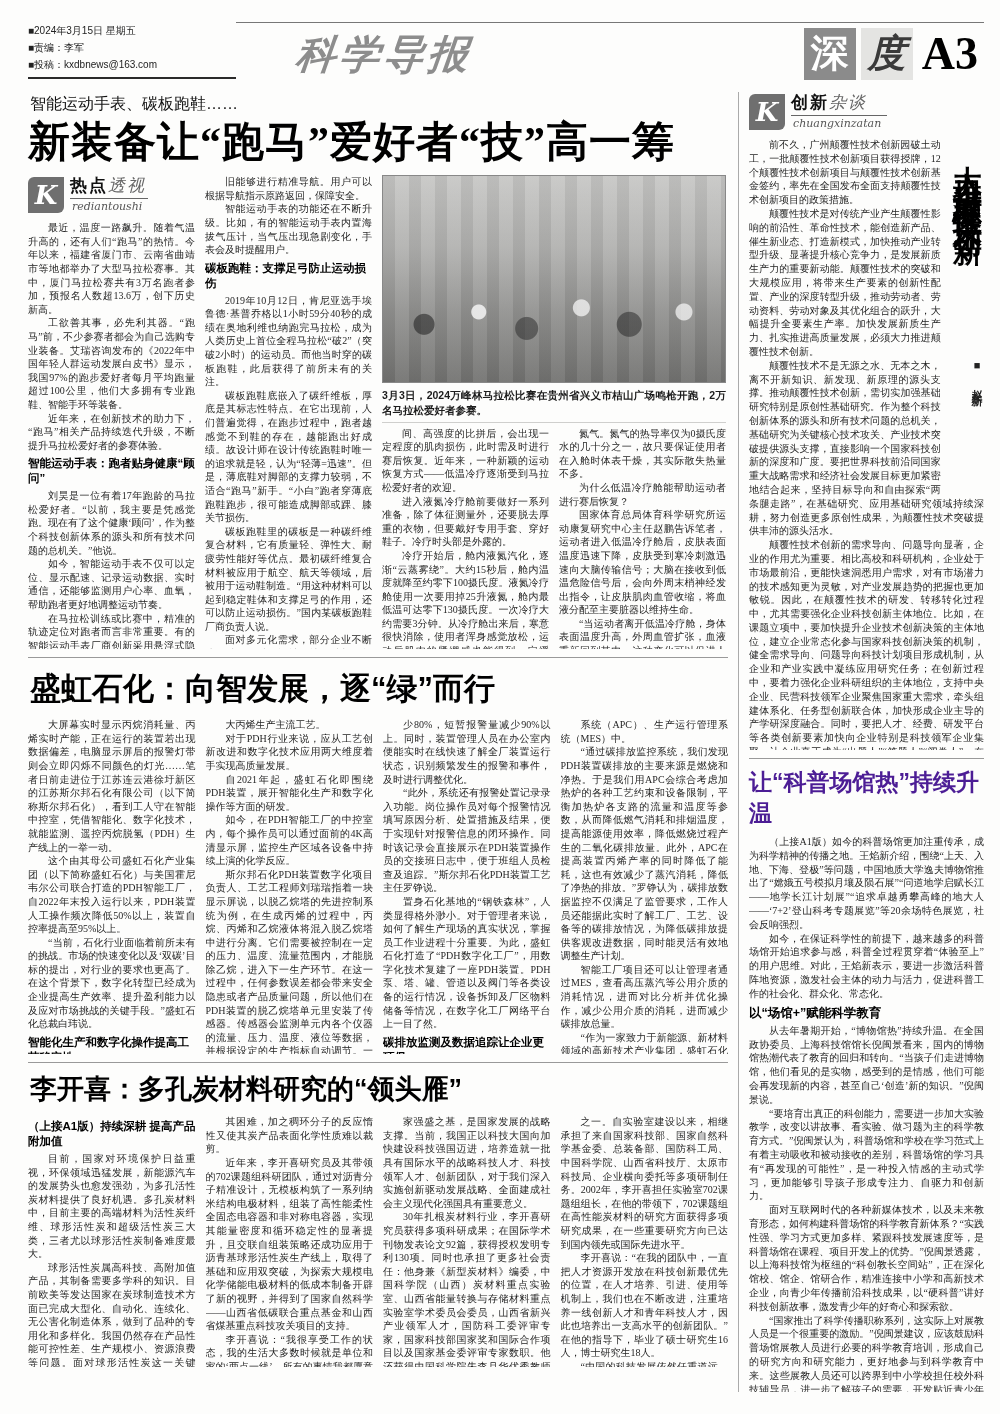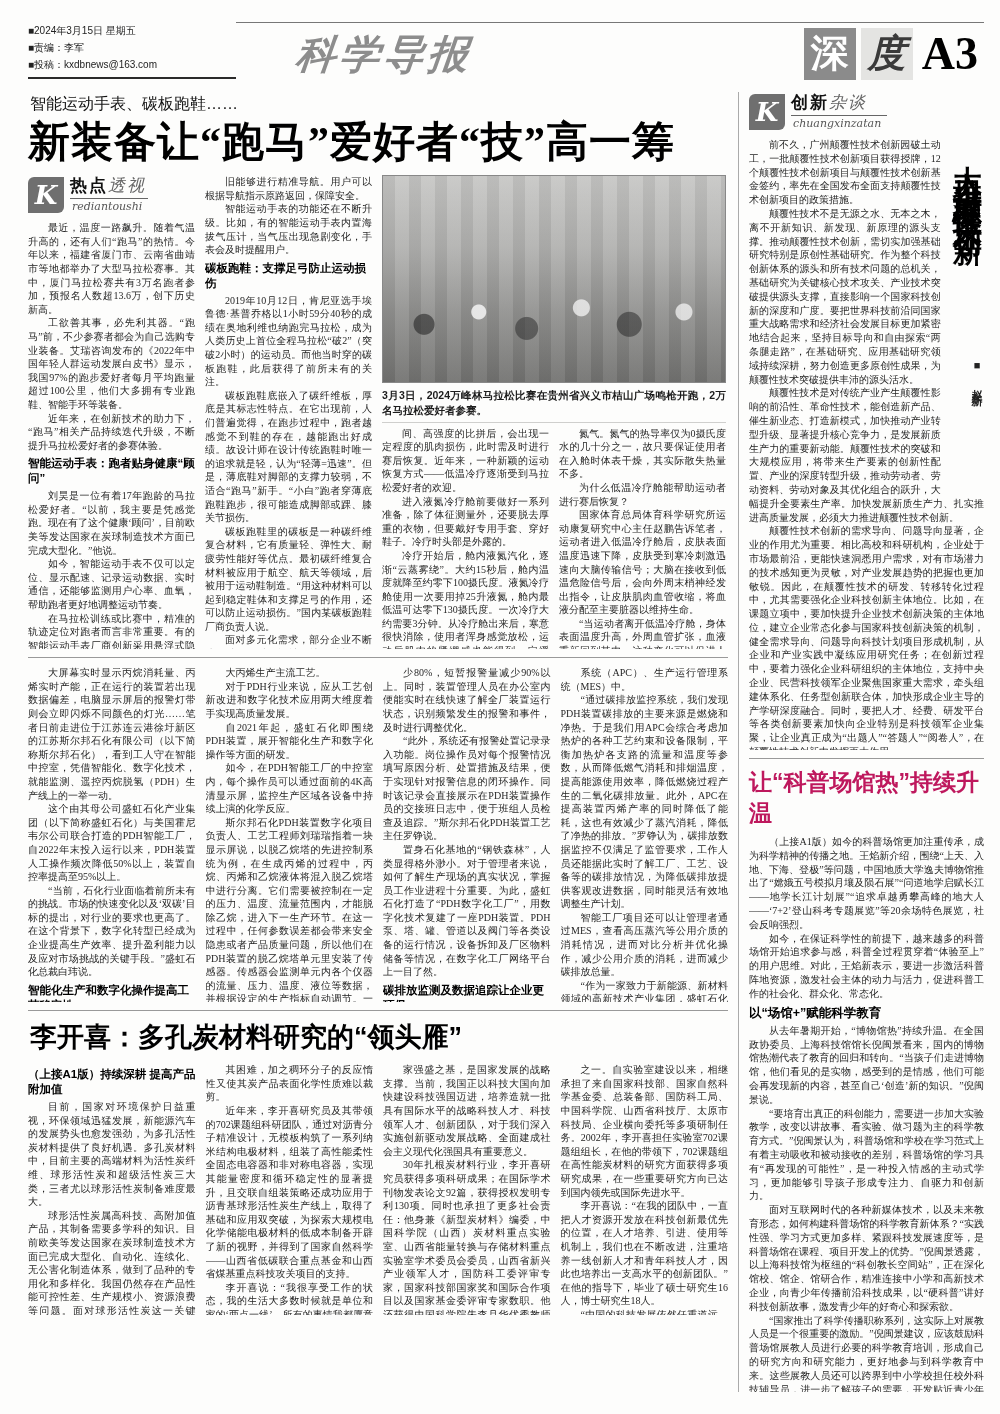--- a/index.html
+++ b/index.html
@@ -21,21 +21,21 @@
   .page-no{font-family:"Liberation Serif",serif;font-weight:bold;font-size:46px;color:#000;margin-left:4px;}
   
   .content{display:flex;margin-top:4px;height:1300px;}
   .main{width:700px;flex:none;padding-right:10px;}
   .sidebar{flex:1;border-left:1px solid #aaa;padding-left:10px;overflow:hidden;}
   .kicker{font-family:"Liberation Sans",sans-serif;font-size:16px;color:#111;margin:2px 0 4px 2px;}
   .headline-main{font-family:Liberation Serif, serif;font-weight:900;font-size:42px;
                  letter-spacing:1px;color:#000;margin:0 0 10px 0;line-height:1.1;white-space:nowrap;}
   .headline-2{font-family:"Liberation Sans",sans-serif;font-weight:900;font-size:31px;color:#000;margin:10px 0 8px 2px;}
   .headline-3{font-family:"Liberation Sans",sans-serif;font-weight:900;font-size:27px;color:#000;margin:8px 0 8px 2px;}
-  .headline-4{font-family:"Liberation Sans",sans-serif;font-weight:900;font-size:23px;color:#be185d;margin:4px 0 6px 0;}
+  .headline-4{font-family:"Liberation Sans",sans-serif;font-weight:900;font-size:23px;color:#4c1d95;margin:4px 0 6px 0;}
   .divider{border:none;border-top:1px solid #999;margin:8px 0;}
   
   .cols{display:flex;gap:10px;}
   .col{flex:1;overflow:hidden;}
   .a1{height:474px;}
   .a1 .col{flex:none;width:167px;}
   .a1-right{flex:none;width:344px;display:flex;flex-direction:column;}
   .a1-lower{display:flex;gap:10px;flex:1;overflow:hidden;justify-content:space-between;}
   .a1-lower .col{flex:1;width:auto;}
   .a3cols{height:336px;}
@@ -112,21 +112,21 @@
             <div class="klogo-text">
               <div class="klogo-title"><span>热点</span><span class="lite">透视</span></div>
               <div class="klogo-pinyin">rediantoushi</div>
             </div>
           </div>
           <div>
               <p class="para">最近，温度一路飙升。随着气温升高的，还有人们“跑马”的热情。今年以来，福建省厦门市、云南省曲靖市等地都举办了大型马拉松赛事。其中，厦门马拉松赛共有3万名跑者参加，预报名人数超13.6万，创下历史新高。</p>
               <p class="para">工欲善其事，必先利其器。“跑马”前，不少参赛者都会为自己选购专业装备。艾瑞咨询发布的《2022年中国年轻人群运动发展白皮书》显示，我国97%的跑步爱好者每月平均跑量超过100公里，他们大多拥有专业跑鞋、智能手环等装备。</p>
               <p class="para">近年来，在创新技术的助力下，“跑马”相关产品持续迭代升级，不断提升马拉松爱好者的参赛体验。</p>
               <h4 class="subhead">智能运动手表：跑者贴身健康“顾问”</h4>
-              <p class="para">刘昊是一位有着17年跑龄的马拉松爱好者。“以前，我主要是凭感觉跑。现在有了这个健康‘顾问’，目前欧美等发达国家在炭球制造技术方面已完成大型化。”他说。</p>
+              <p class="para">刘昊是一位有着17年跑龄的马拉松爱好者。“以前，我主要是凭感觉跑。现在有了这个健康‘顾问’，作为整个科技创新体系的源头和所有技术问题的总机关。”他说。</p>
               <p class="para">如今，智能运动手表不仅可以定位、显示配速、记录运动数据、实时通信，还能够监测用户心率、血氧，帮助跑者更好地调整运动节奏。</p>
               <p class="para">在马拉松训练或比赛中，精准的轨迹定位对跑者而言非常重要。有的智能运动手表厂商创新采用悬浮式隐藏外置天线，将定位天线隐藏于聚合纤维材质的表耳中，同时支持主流卫星系统双频协同定位。该设计可以将智能运动手表的定位精度提升135%。</p>
             </div>
         </div>
         <div class="col">
           <div>
               <p class="para">旧能够进行精准导航。用户可以根据导航指示原路返回，保障安全。</p>
               <p class="para">智能运动手表的功能还在不断升级。比如，有的智能运动手表内置海拔气压计，当气压出现急剧变化，手表会及时提醒用户。</p>
               <h4 class="subhead">碳板跑鞋：支撑足弓防止运动损伤</h4>
               <p class="para">2019年10月12日，肯尼亚选手埃鲁德·基普乔格以1小时59分40秒的成绩在奥地利维也纳跑完马拉松，成为人类历史上首位全程马拉松“破2”（突破2小时）的运动员。而他当时穿的碳板跑鞋，此后获得了前所未有的关注。</p>
@@ -153,20 +153,21 @@
                   <p class="para">国家体育总局体育科学研究所运动康复研究中心主任赵鹏告诉笔者，运动者进入低温冷疗舱后，皮肤表面温度迅速下降，皮肤受到寒冷刺激迅速向大脑传输信号；大脑在接收到低温危险信号后，会向外周末梢神经发出指令，让皮肤肌肉血管收缩，将血液分配至主要脏器以维持生命。</p>
                   <p class="para">“当运动者离开低温冷疗舱，身体表面温度升高，外周血管扩张，血液重新回到其中。这种变化可以促进人体血液循环，有效降低乳酸堆积。”赵鹏说。</p>
                 </div>
             </div>
           </div>
         </div>
       </div>
 
       <hr class="divider">
 
+      <h2 class="headline-2">盛虹石化：向智发展，逐“绿”而行</h2>
       <div class="cols a3cols">
         <div class="col">
             <div>
               <p class="para">大屏幕实时显示丙烷消耗量、丙烯实时产能，正在运行的装置若出现数据偏差，电脑显示屏后的报警灯带则会立即闪烁不同颜色的灯光……笔者日前走进位于江苏连云港徐圩新区的江苏斯尔邦石化有限公司（以下简称斯尔邦石化），看到工人守在智能中控室，凭借智能化、数字化技术，就能监测、遥控丙烷脱氢（PDH）生产线上的一举一动。</p>
               <p class="para">这个由其母公司盛虹石化产业集团（以下简称盛虹石化）与美国霍尼韦尔公司联合打造的PDH智能工厂，自2022年末投入运行以来，PDH装置人工操作频次降低50%以上，装置自控率提高至95%以上。</p>
               <p class="para">“当前，石化行业面临着前所未有的挑战。市场的快速变化以及‘双碳’目标的提出，对行业的要求也更高了。在这个背景下，数字化转型已经成为企业提高生产效率、提升盈利能力以及应对市场挑战的关键手段。”盛虹石化总裁白玮说。</p>
               <h4 class="subhead">智能化生产和数字化操作提高工艺稳定性</h4>
             </div>
           </div>
         <div class="col">
@@ -239,22 +240,22 @@
         </div>
       </div>
 
       <div class="sb-article a2">
         <div class="vt-wrap">
           <div class="vt-title">大力推进颠覆性技术创新</div>
           <div class="vt-byline">■ 赵永新</div>
         </div>
         <div>
             <p class="para">前不久，广州颠覆性技术创新园破土动工，一批颠覆性技术创新项目获得授牌，12个颠覆性技术创新项目与颠覆性技术创新基金签约，率先在全国发布全面支持颠覆性技术创新项目的政策措施。</p>
+            <p class="para">颠覆性技术是对传统产业产生颠覆性影响的前沿性、革命性技术，能创造新产品、催生新业态、打造新模式，加快推动产业转型升级、显著提升核心竞争力，是发展新质生产力的重要新动能。颠覆性技术的突破和大规模应用，将带来生产要素的创新性配置、产业的深度转型升级，推动劳动者、劳动资料、劳动对象及其优化组合的跃升，大幅提升全要素生产率。加快发展新质生产力、扎实推进高质量发展，必须大力推进颠覆性技术创新。</p>
             <p class="para">颠覆性技术不是无源之水、无本之木，离不开新知识、新发现、新原理的源头支撑。推动颠覆性技术创新，需切实加强基础研究特别是原创性基础研究。作为整个科技创新体系的源头和所有技术问题的总机关，基础研究为关键核心技术攻关、产业技术突破提供源头支撑，直接影响一个国家科技创新的深度和广度。要把世界科技前沿同国家重大战略需求和经济社会发展目标更加紧密地结合起来，坚持目标导向和自由探索“两条腿走路”，在基础研究、应用基础研究领域持续深耕，努力创造更多原创性成果，为颠覆性技术突破提供丰沛的源头活水。</p>
-            <p class="para">颠覆性技术是对传统产业产生颠覆性影响的前沿性、革命性技术，能创造新产品、催生新业态、打造新模式，加快推动产业转型升级、显著提升核心竞争力，是发展新质生产力的重要新动能。颠覆性技术的突破和大规模应用，将带来生产要素的创新性配置、产业的深度转型升级，推动劳动者、劳动资料、劳动对象及其优化组合的跃升，大幅提升全要素生产率。加快发展新质生产力、扎实推进高质量发展，必须大力推进颠覆性技术创新。</p>
             <p class="para">颠覆性技术创新的需求导向、问题导向显著，企业的作用尤为重要。相比高校和科研机构，企业处于市场最前沿，更能快速洞悉用户需求，对有市场潜力的技术感知更为灵敏，对产业发展趋势的把握也更加敏锐。因此，在颠覆性技术的研发、转移转化过程中，尤其需要强化企业科技创新主体地位。比如，在课题立项中，要加快提升企业技术创新决策的主体地位，建立企业常态化参与国家科技创新决策的机制，健全需求导向、问题导向科技计划项目形成机制，从企业和产业实践中凝练应用研究任务；在创新过程中，要着力强化企业科研组织的主体地位，支持中央企业、民营科技领军企业聚焦国家重大需求，牵头组建体系化、任务型创新联合体，加快形成企业主导的产学研深度融合。同时，要把人才、经费、研发平台等各类创新要素加快向企业特别是科技领军企业集聚，让企业真正成为“出题人”“答题人”“阅卷人”，在颠覆性技术创新中发挥更大作用。</p>
           </div>
       </div>
 
       <hr class="divider">
 
       <h2 class="headline-4">让“科普场馆热”持续升温</h2>
       <div class="sb-article a5">
         <div>
             <p class="para">（上接A1版）如今的科普场馆更加注重传承，成为科学精神的传播之地。王焰新介绍，围绕“上天、入地、下海、登极”等问题，中国地质大学逸夫博物馆推出了“嫦娥五号模拟月壤及陨石展”“问道地学启赋长江——地学长江计划展”“追求卓越勇攀高峰的地大人——‘7+2’登山科考专题展览”等20余场特色展览，社会反响强烈。</p>

